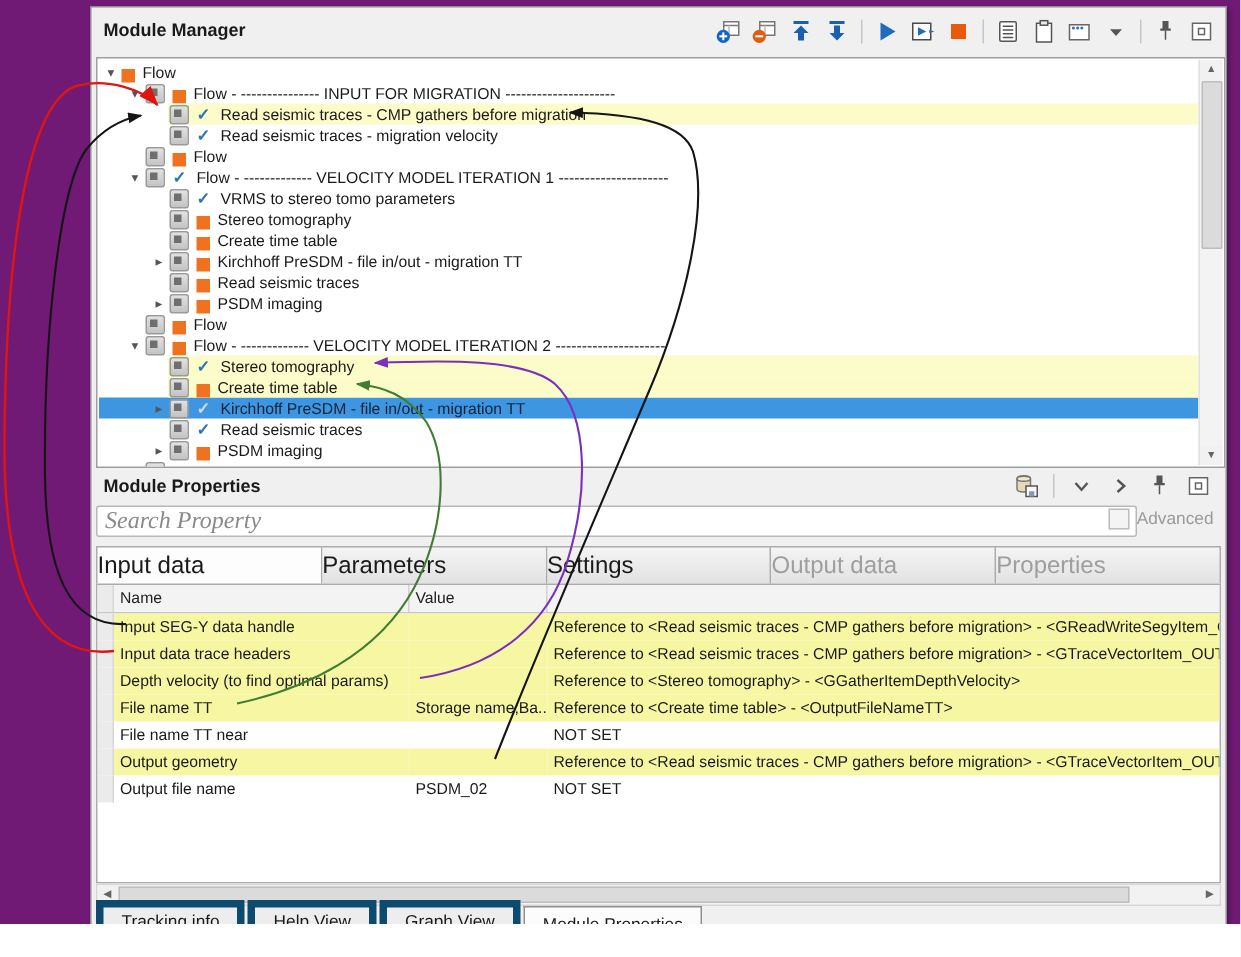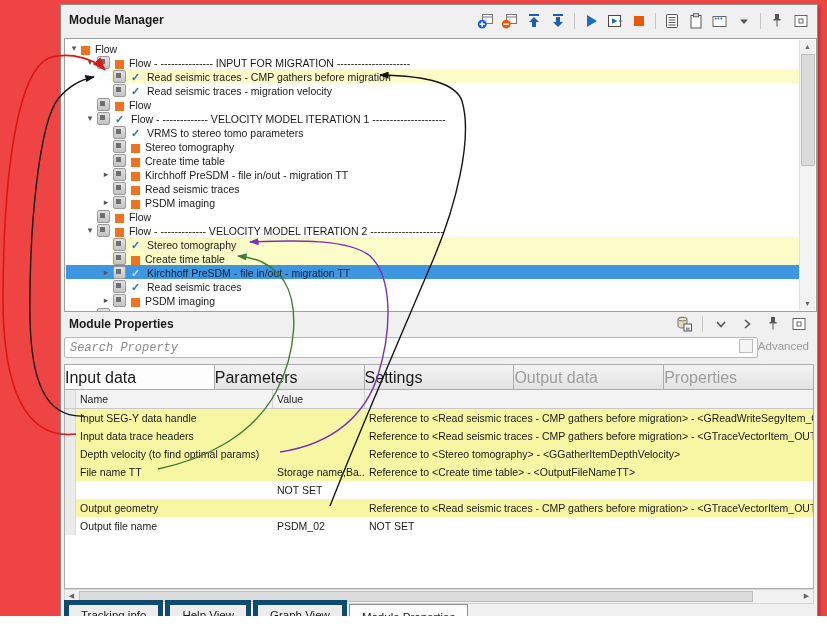--- a/index.html
+++ b/index.html
@@ -1,16 +1,16 @@
 <!DOCTYPE html>
 <html><head>
 <meta charset="utf-8">
 <style>
   html,body{margin:0;padding:0;background:#ffffff;font-family:"Liberation Sans",sans-serif;}
-  #canvas{position:relative;width:827px;height:616px;background:#ef4444;overflow:hidden;}
+  #canvas{position:relative;width:827px;height:616px;background:#701a75;overflow:hidden;}
 
   
   #win{position:absolute;left:60px;top:4px;width:756px;height:627px;background:#F0F0F0;
        border:1px solid #8C8C8C;box-shadow:2px 2px 3px rgba(0,0,0,.25);}
   #titlebar{position:absolute;left:0;top:0;right:0;height:30px;}
   #win-title{position:absolute;left:8px;top:8px;font-size:12px;font-weight:bold;color:#1a1a1a;}
   #toolbar{position:absolute;right:6px;top:5px;display:flex;align-items:center;gap:4px;height:22px;}
   .tbtn{width:20px;height:20px;display:flex;align-items:center;justify-content:center;}
   .tsep{width:1px;height:16px;background:#c6c6c6;margin:0 2px;}
 
@@ -35,21 +35,21 @@
   
   .vsb{position:absolute;right:1px;top:1px;width:15px;bottom:1px;background:#F3F3F3;border-left:1px solid #E0E0E0;}
   .sb-btn{position:absolute;left:0;width:15px;height:13px;background:#F1F1F1;color:#666;font-size:7px;
           display:flex;align-items:center;justify-content:center;}
   .sb-thumb{position:absolute;left:1px;width:12px;background:#DBDBDB;border:1px solid #BDBDBD;border-radius:1px;}
 
   
   #props-title{position:absolute;left:8px;top:312px;font-size:12px;font-weight:bold;color:#1a1a1a;}
   #props-icons{position:absolute;right:8px;top:308px;display:flex;align-items:center;gap:6px;height:22px;}
   #search{position:absolute;left:3px;top:332px;width:682px;height:19px;border:1px solid #B8B8B8;border-radius:2px;
-          background:#fff;font-size:12px;padding:0 5px;color:#333;font-family:Liberation Mono, monospace;}
+          background:#fff;font-size:16px;padding:0 5px;color:#333;font-family:Liberation Serif, serif;}
   #search::placeholder{font-style:italic;color:#8a8a8a;}
   #advanced{position:absolute;right:8px;top:334px;display:flex;align-items:center;gap:5px;}
   #advanced .cb{width:12px;height:12px;border:1px solid #bdbdbd;background:#f4f4f4;}
   #advanced .lbl{font-size:11.5px;color:#9a9a9a;}
 
   #prop-tabs{position:absolute;left:3px;top:359px;right:3px;height:26px;display:flex;}
   .ptab{flex:1;border:1px solid #ACACAC;border-left:none;background:linear-gradient(#F4F4F4,#E1E1E1);
         text-align:left;font-size:16px;color:#1a1a1a;line-height:25px;height:25px;}
   .ptab:first-child{border-left:1px solid #ACACAC;}
   .ptab.active{background:#FDFDFD;border-bottom:1px solid #FDFDFD;}
@@ -428,20 +428,21 @@
             <div class="gcell">Reference to &lt;Stereo tomography&gt; - &lt;GGatherItemDepthVelocity&gt;</div>
           </div>
           <div class="grow hl">
             <div class="gut"></div>
             <div class="gcell">File name TT</div>
             <div class="gcell">Storage name;Ba...</div>
             <div class="gcell">Reference to &lt;Create time table&gt; - &lt;OutputFileNameTT&gt;</div>
           </div>
           <div class="grow">
             <div class="gut"></div>
+            <div class="gcell">File name TT near</div>
             <div class="gcell"></div>
             <div class="gcell">NOT SET</div>
           </div>
           <div class="grow hl">
             <div class="gut"></div>
             <div class="gcell">Output geometry</div>
             <div class="gcell"></div>
             <div class="gcell">Reference to &lt;Read seismic traces - CMP gathers before migration&gt; - &lt;GTraceVectorItem_OUT&gt;</div>
           </div>
           <div class="grow">

